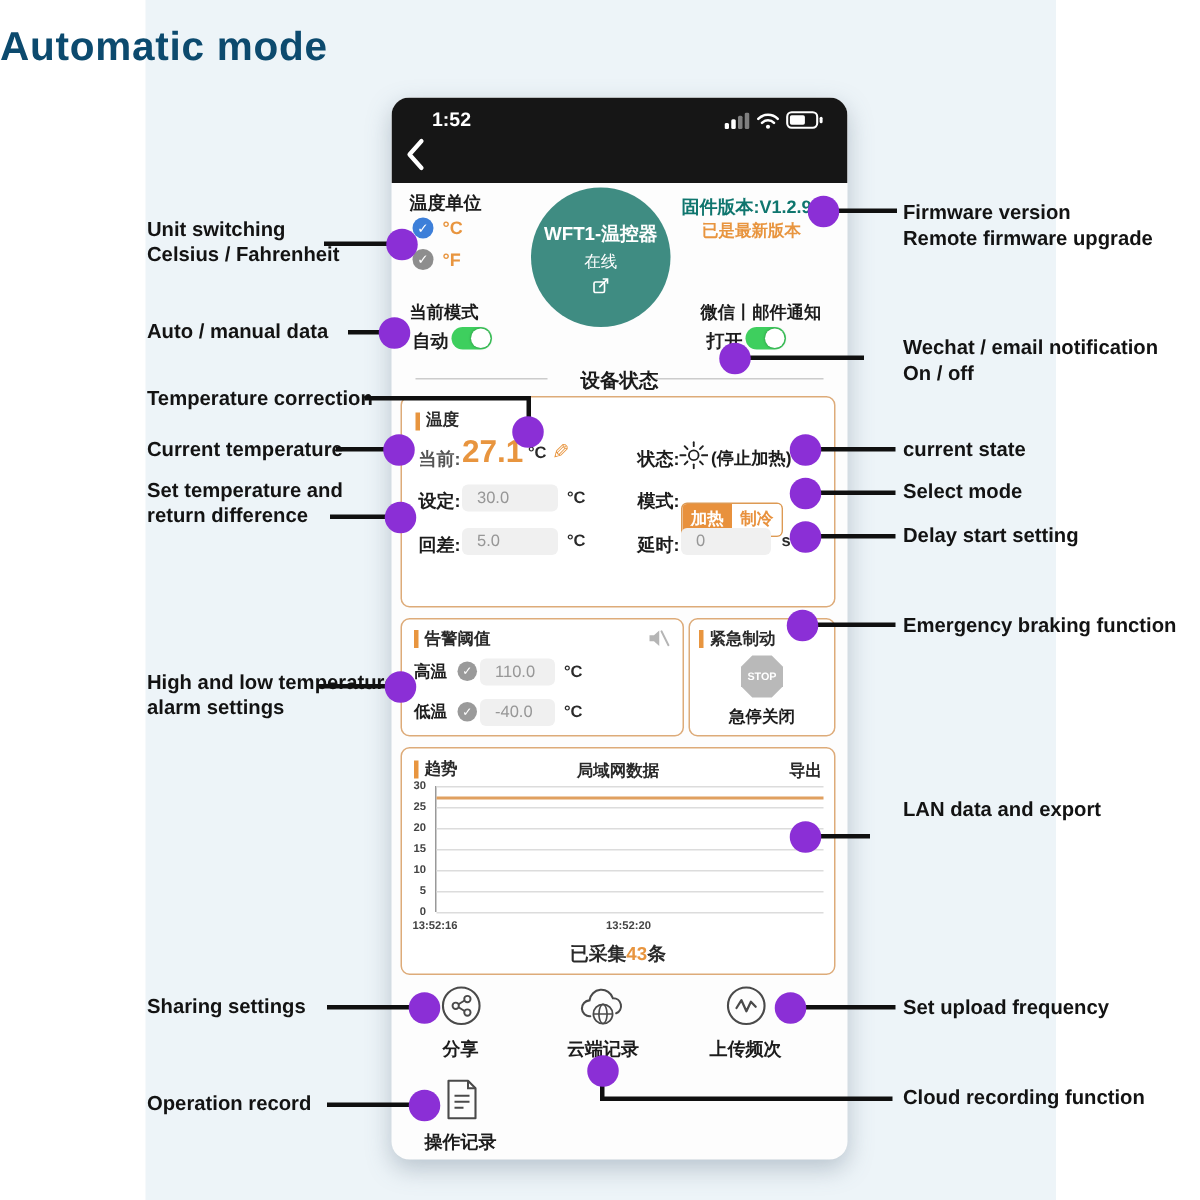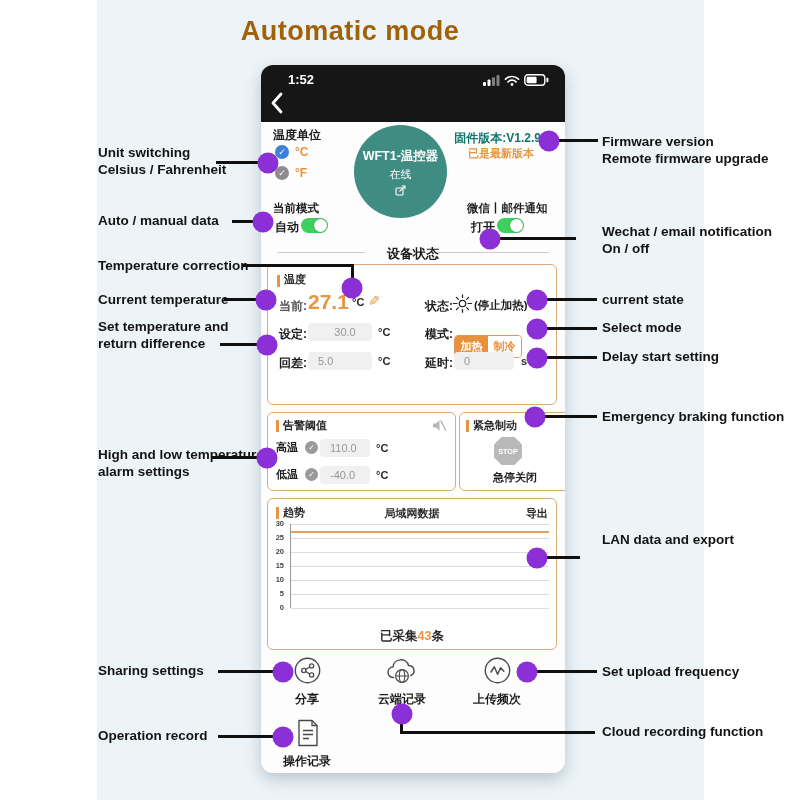--- a/index.html
+++ b/index.html
@@ -1,20 +1,20 @@
 <!DOCTYPE html>
 <html><head>
 <meta charset="utf-8">
 <style>
   html,body{margin:0;padding:0;}
   body{width:800px;height:800px;position:relative;background:#ffffff;
        font-family:"Liberation Sans","DejaVu Sans",sans-serif;overflow:hidden;}
   .band{position:absolute;left:97px;top:0;width:607px;height:800px;background:#edf4f8;}
-  .page-title{position:absolute;left:0;top:16px;width:700px;text-align:center;
-      font-size:27px;font-weight:bold;color:#a16207;letter-spacing:0.5px;}
+  .page-title{position:absolute;left:0;top:16px;width:700px;text-align:left;
+      font-size:27px;font-weight:bold;color:#0c4a6e;letter-spacing:0.5px;}
 
   
   .phone{position:absolute;left:261px;top:65px;width:304px;height:708px;background:#fdfdfd;
       border-radius:12px;box-shadow:0 6px 16px rgba(90,110,130,.35);overflow:hidden;z-index:2;}
   .phone-header{position:absolute;left:0;top:0;width:100%;height:57px;background:#161616;color:#fff;}
   .stat-time{position:absolute;left:27px;top:7px;font-size:13px;font-weight:bold;}
   .stat-icons{position:absolute;right:16px;top:9px;display:flex;align-items:center;gap:4px;}
   .nav-back{position:absolute;left:9px;top:27px;width:14px;height:22px;cursor:pointer;}
   .nav-title{position:absolute;left:0;top:29px;width:100%;text-align:center;font-size:15px;font-weight:bold;}
 
@@ -158,21 +158,21 @@
           <line x1="15.8" y1="10" x2="19.8" y2="10"></line>
         <line x1="3.6" y1="3.6" x2="5.6" y2="5.6"></line>
           <line x1="14.4" y1="14.4" x2="16.4" y2="16.4"></line>
         <line x1="3.6" y1="16.4" x2="5.6" y2="14.4"></line>
           <line x1="14.4" y1="5.6" x2="16.4" y2="3.6"></line>
       </g>
     </svg>
     <div style="position:absolute;left:206px;top:33px;font-size:11.5px;font-weight:600;color:#1c1c1c;">(停止加热)</div>
 
     <div class="lbl-sm cjk" style="left:11px;top:61px;">设定:</div>
-    <div class="fld" style="left:40px;top:58px;width:54px;text-align:center;">30.0</div>
+    <div class="fld" style="left:40px;top:58px;width:54px;">30.0</div>
     <div class="unit-txt" style="left:110px;top:61px;">°C</div>
     <div class="lbl-sm cjk" style="left:157px;top:61px;">模式:</div>
     <div class="seg" style="left:186px;top:70px;justify-content:flex-end;">
       <span class="on">加热</span>
       <span class="off">制冷</span>
     </div>
 
     <div class="lbl-sm cjk" style="left:11px;top:90px;">回差:</div>
     <div class="fld" style="left:40px;top:87px;width:54px;">5.0</div>
     <div class="unit-txt" style="left:110px;top:90px;">°C</div>
@@ -196,21 +196,21 @@
     <div class="fld" style="left:52px;top:26px;width:40px;">110.0</div>
     <div class="unit-txt" style="left:108px;top:29px;">°C</div>
     <div style="position:absolute;left:8px;top:54px;display:flex;align-items:center;gap:7px;">
       <span class="lbl-sm cjk" style="position:static;font-size:11px;">低温</span>
       <span class="chk"></span>
     </div>
     <div class="fld" style="left:52px;top:53px;width:40px;">-40.0</div>
     <div class="unit-txt" style="left:108px;top:56px;">°C</div>
   </div>
 
-  <div class="panel" style="left:198px;top:347px;width:96px;height:77px;padding-left:14px;">
+  <div class="panel" style="left:198px;top:347px;width:96px;height:77px;">
     <div class="panel-title" style="left:6px;top:5px;">
         <span>紧急制动</span>
       </div>
     <svg style="position:absolute;left:31px;top:21px;cursor:pointer;" width="34" height="34" viewBox="0 0 34 34">
       <polygon points="10.5,3 23.5,3 31,10.5 31,23.5 23.5,31 10.5,31 3,23.5 3,10.5" fill="#b9b9b9"></polygon>
       <text x="17" y="19.6" text-anchor="middle" font-size="7.2" font-weight="bold" fill="#fff">STOP</text>
     </svg>
     <div style="position:absolute;left:0;top:57px;width:100%;text-align:center;font-size:11px;font-weight:600;color:#1c1c1c;cursor:pointer;">急停关闭</div>
   </div>
 
@@ -232,20 +232,24 @@
       </div>
     <div class="plot">
         <div class="gridline" style="top: 84px;"></div>
         <div class="gridline" style="top: 70px;"></div>
         <div class="gridline" style="top: 56px;"></div>
         <div class="gridline" style="top: 42px;"></div>
         <div class="gridline" style="top: 28px;"></div>
         <div class="gridline" style="top: 14px;"></div>
         <div class="gridline" style="top: 0px;"></div>
         <div class="series-line" style="top: 7.12px; background: rgb(224, 160, 96);"></div>
+      </div>
+    <div style="position:absolute;left:22px;top:113px;width:258px;height:10px;">
+        <div class="xtick" style="left: 0%;">13:52:16</div>
+        <div class="xtick" style="left: 50%;">13:52:20</div>
       </div>
 
     <div style="position:absolute;left:0;top:129px;width:100%;text-align:center;font-size:12.5px;font-weight:bold;color:#2a2a2a;">
       <span>已采集</span><span class="orange">43</span><span>条</span>
     </div>
   </div>
 
   <svg style="position:absolute;left:33px;top:592px;cursor:pointer;" width="27" height="27" viewBox="0 0 27 27">
     <circle cx="13.5" cy="13.5" r="12.2" stroke="#4a4a4a" stroke-width="1.4" fill="none"></circle>
     <circle cx="17.6" cy="9" r="2.1" stroke="#4a4a4a" stroke-width="1.3" fill="none"></circle>

